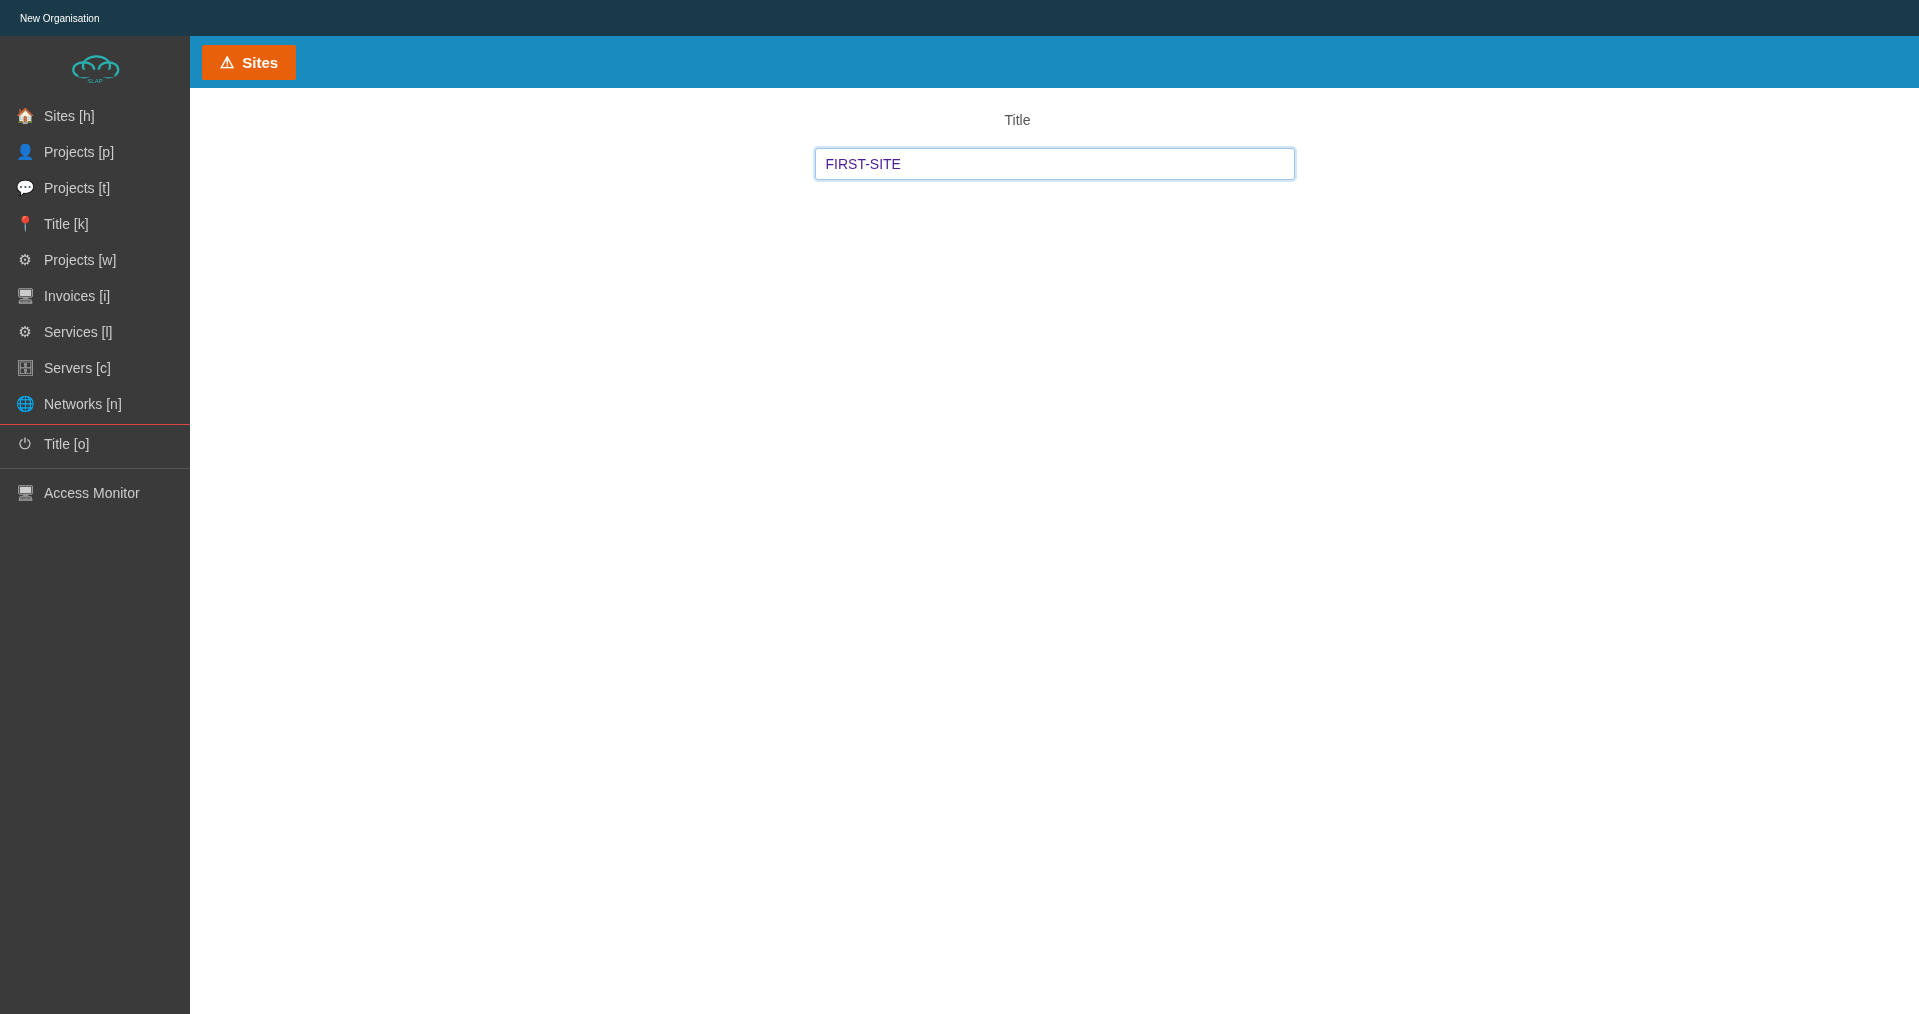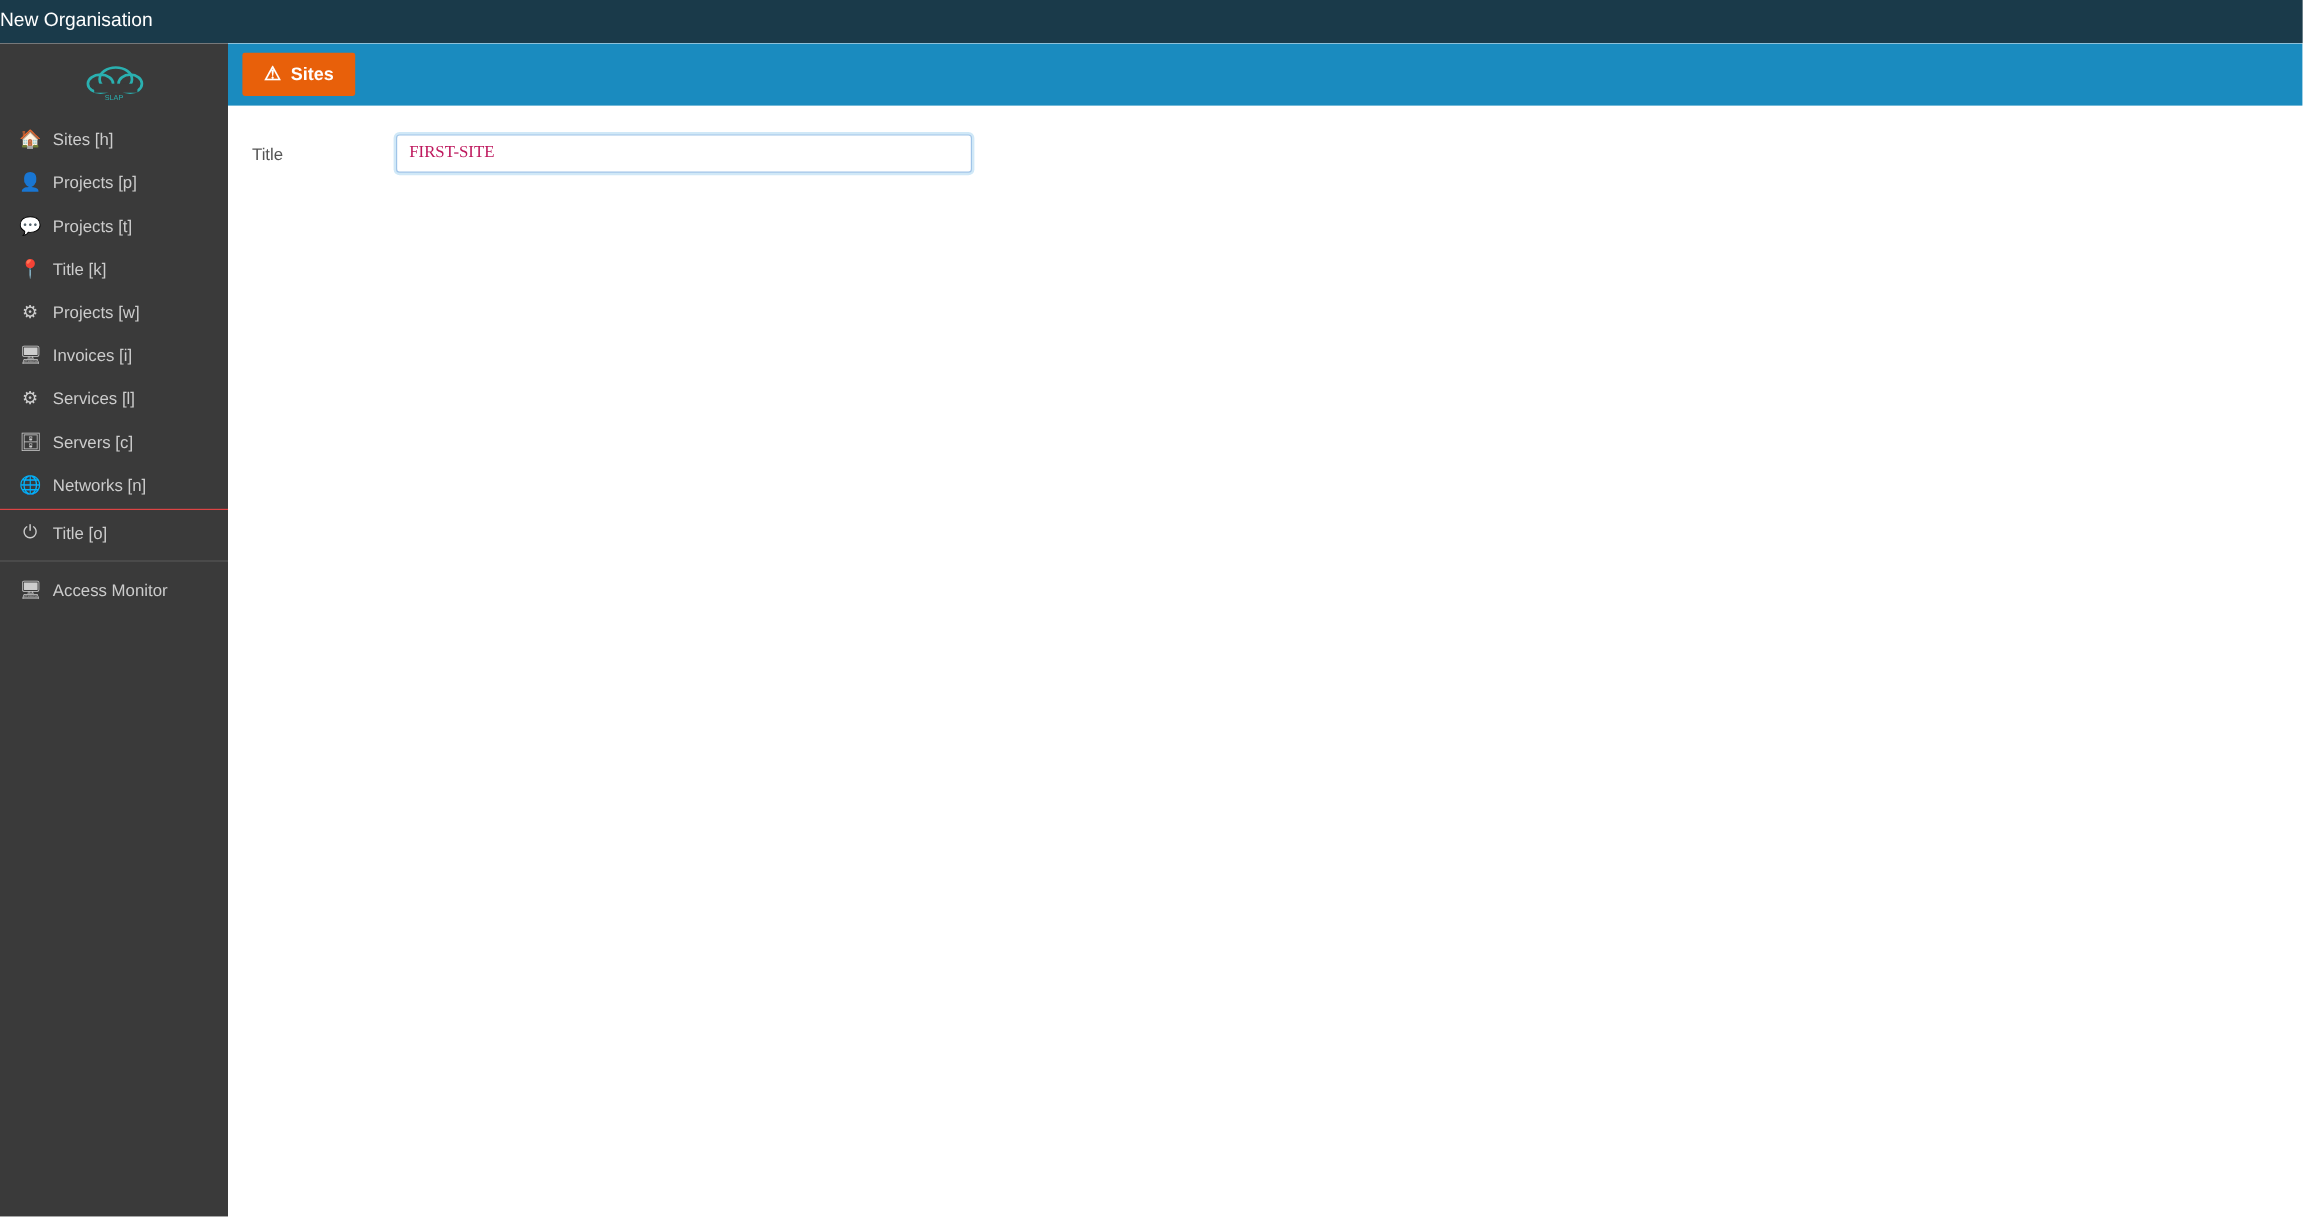--- a/index.html
+++ b/index.html
@@ -2,25 +2,25 @@
 <html><head>
   <meta charset="utf-8">
   <style>
     * { margin: 0; padding: 0; box-sizing: border-box; }
     body { font-family: Arial, sans-serif; display: flex; flex-direction: column; height: 100vh; overflow: hidden; }
 
     
     .top-header {
       background-color: #1a3a4a;
       color: white;
-      padding: 0 0;
+      padding: 0 20px;
       height: 36px;
       display: flex;
       align-items: center;
-      font-size: 16px;
+      font-size: 10px;
       font-weight: 500;
     }
 
     
     .main-layout {
       display: flex;
       flex: 1;
       overflow: hidden;
     }
 
@@ -121,39 +121,39 @@
     
     .form-area {
       padding: 24px 20px;
       flex: 1;
     }
 
     .form-row {
       display: flex;
       align-items: center;
       gap: 20px;
+      flex-direction: column;
     }
 
     .form-label {
       font-size: 14px;
       color: #555;
       width: 100px;
       flex-shrink: 0;
     }
 
     .form-input {
       width: 480px;
       padding: 7px 10px;
       font-size: 14px;
       border: 1px solid #a0c4e8;
       border-radius: 3px;
       outline: none;
-      color: #be185d;
+      color: #4c1d95;
       box-shadow: 0 0 0 2px rgba(100,180,230,0.3);
-      font-family: Liberation Serif, serif;
     }
 
     
     .warning-icon {
       font-size: 16px;
     }
   </style>
 </head>
 <body>
 

